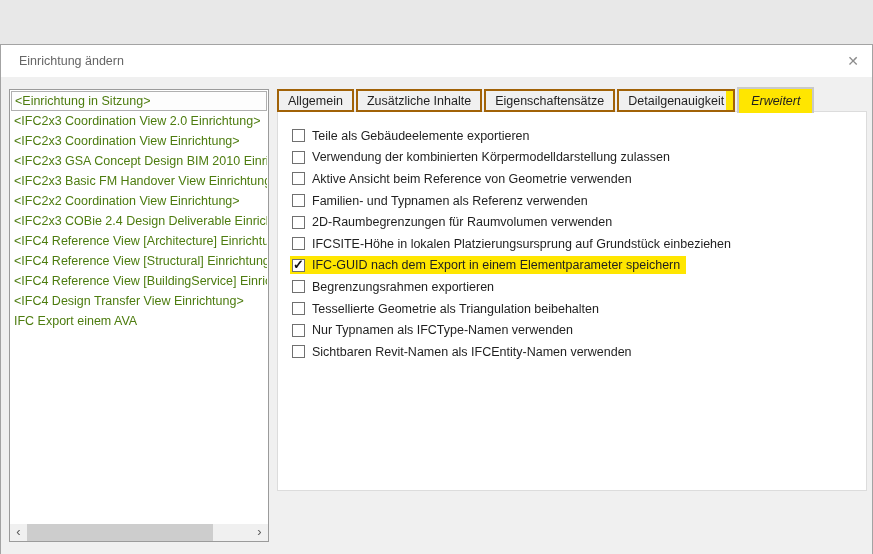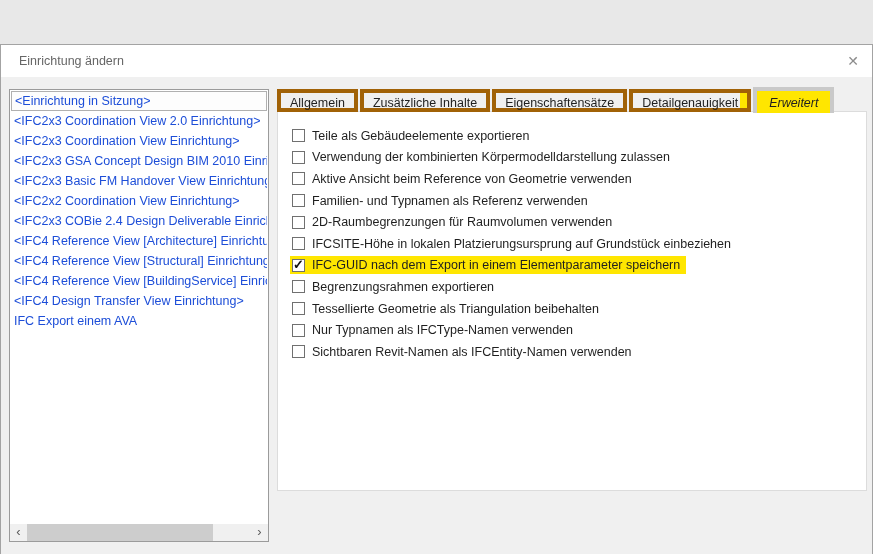--- a/index.html
+++ b/index.html
@@ -14,36 +14,36 @@
   
   .titlebar { position:absolute; left:0; top:0; right:0; height:32px; background:#ffffff; }
   .title { position:absolute; left:18px; top:9px; color:#666; font-size:12.5px; }
   .close-btn { position:absolute; right:8px; top:5px; width:22px; height:22px;
     text-align:center; line-height:22px; color:#8c8c8c; font-size:14px; cursor:default; }
   
   .listbox { position:absolute; left:8px; top:44px; width:260px; height:453px;
     background:#fff; border:1px solid #9b9b9b; overflow:hidden; }
   .list-items { position:absolute; left:1px; top:1px; right:1px; }
   .list-item { height:20px; line-height:20px; padding:0 3px; white-space:nowrap;
-    overflow:hidden; color:#1d4ed8; }
+    overflow:hidden; color:#4d7c0f; }
   .list-item.selected { border:1px solid #b0b0b0; line-height:18px; background:#fdfdfd; }
   
   .hscroll { position:absolute; left:0; right:0; bottom:0; height:17px; background:#f0f0f0; }
   .hs-arrow { position:absolute; top:0; width:17px; height:17px; text-align:center;
     line-height:16px; color:#5a5a5a; font-size:13px; }
   .hs-arrow.left { left:0; } .hs-arrow.right { right:0; }
   .hs-thumb { position:absolute; left:17px; top:0; width:186px; height:17px; background:#cdcdcd; }
   
   .toolbar { position:absolute; left:14px; top:514px; display:flex; gap:7px; }
   .tool-btn { width:26px; height:26px; display:flex; align-items:center; justify-content:center; }
   .tool-btn.boxed { background:#dcdcdc; border-radius:3px; }
   
   .tabs { position:absolute; left:276px; top:42px; display:flex; align-items:flex-end; z-index:2; }
   .tab { height:23px; line-height:21px; padding:0 9px; background:#f0f0f0;
-    border:4px solid #a16207; margin-right:2px; position:relative; white-space:nowrap;text-align:center; }
+    border:2px solid #a16207; margin-right:2px; position:relative; white-space:nowrap;text-align:center; }
   .tab.bleed::after { content:""; position:absolute; right:0; top:0; bottom:0; width:7px;
     background:#ffe600; }
   .tab.active { height:26px; line-height:25px; background:#ffe600; border-color:#c9c9c9;
     border-bottom:none; margin-bottom:-1px; padding:0 12px;font-style:italic; }
   
   .panel { position:absolute; left:276px; top:66px; width:590px; height:380px;
     background:#fff; border:1px solid #dcdcdc; z-index:1; }
   .options { position:absolute; left:12px; top:13px; }
   .option { height:21.6px; display:flex; align-items:center; }
   .option-inner { display:flex; align-items:center; padding:2px 6px 2px 2px; }

